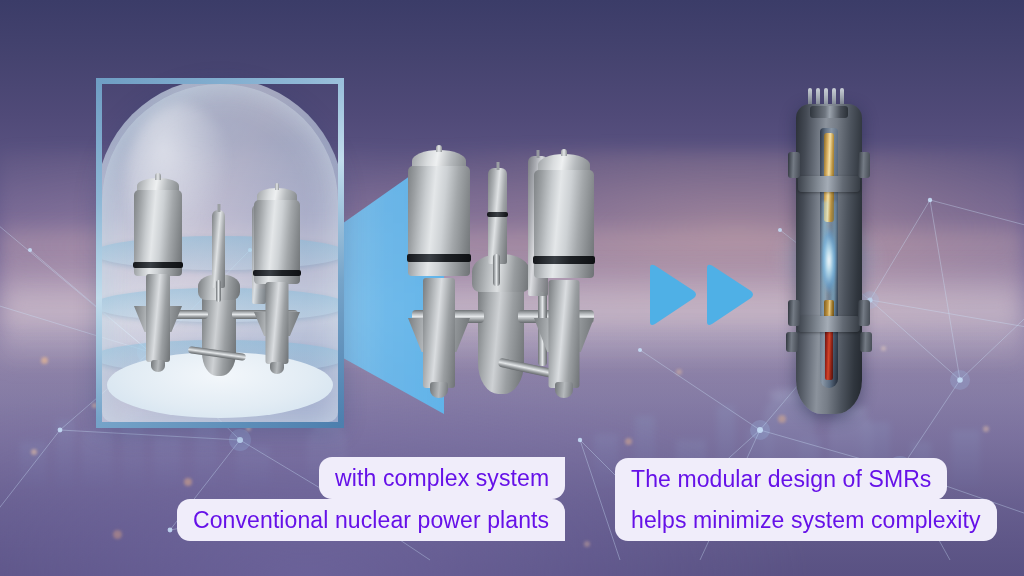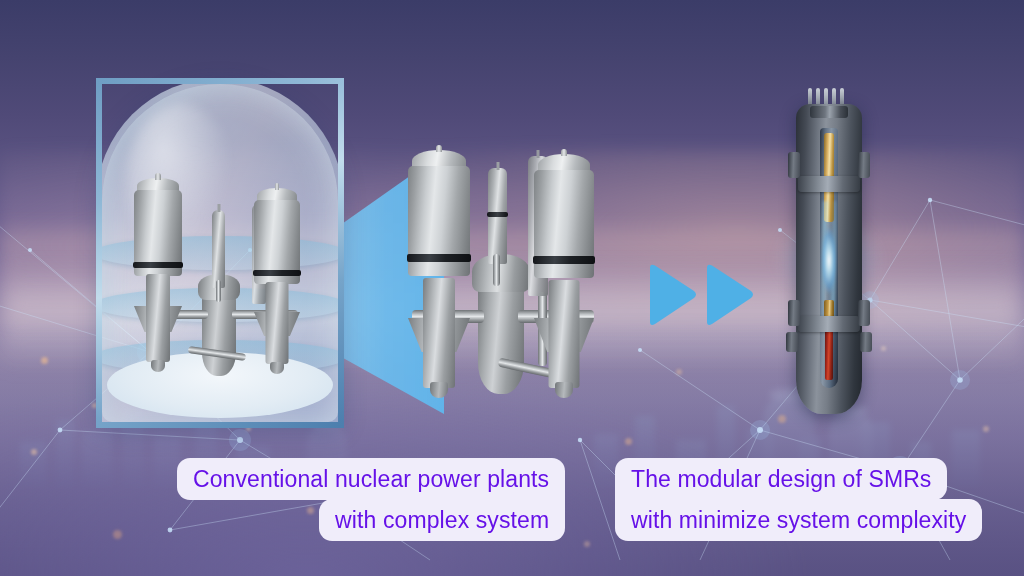--- a/index.html
+++ b/index.html
@@ -677,22 +677,22 @@
       <div class="smr-lug" style="left:-8px; top:48px;"></div>
       <div class="smr-lug" style="right:-8px; top:48px;"></div>
       <div class="smr-lug" style="left:-8px; top:196px;"></div>
       <div class="smr-lug" style="right:-8px; top:196px;"></div>
       <div class="smr-lug" style="left:-10px; top:228px; height:20px;"></div>
       <div class="smr-lug" style="right:-10px; top:228px; height:20px;"></div>
     </div>
   </div>
 
   <div class="caption cap-left">
+    <span class="ln ln2">with complex system</span>
     <span class="ln ln1">Conventional nuclear power plants</span>
-    <span class="ln ln2">with complex system</span>
   </div>
 
   <div class="caption cap-right">
     <span class="ln ln1">The modular design of SMRs</span>
-    <span class="ln ln2">with minimize system complexity</span>
+    <span class="ln ln2">helps minimize system complexity</span>
   </div>
 
 </div>
 
 </body></html>

